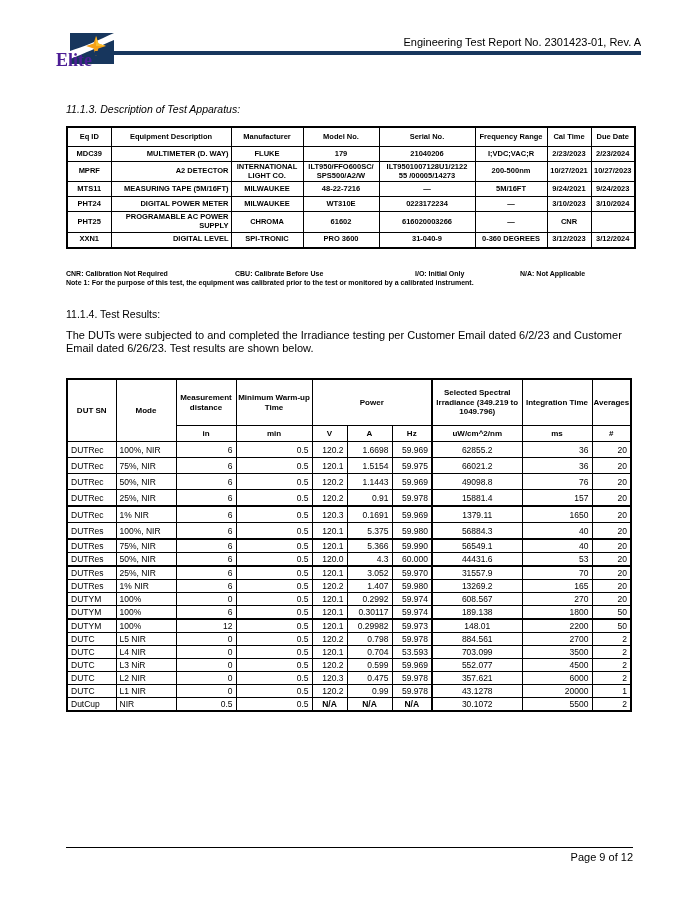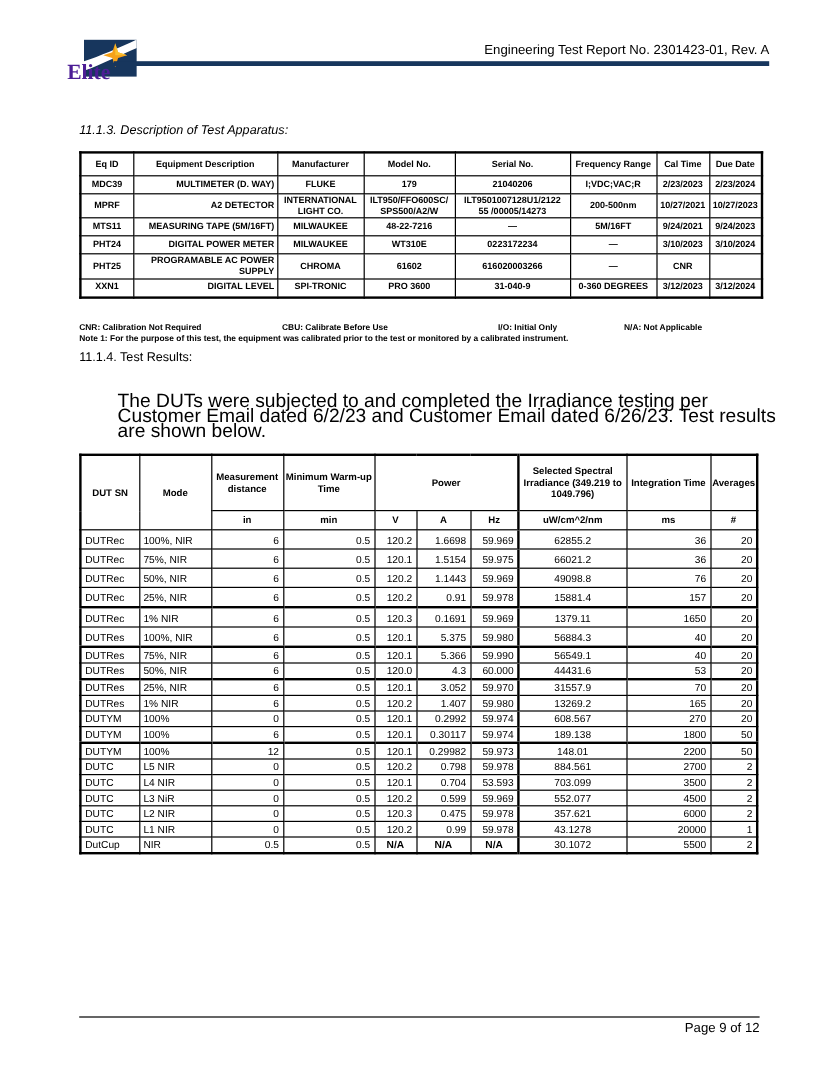--- a/index.html
+++ b/index.html
@@ -14,22 +14,22 @@
   .logo{left:56px;top:33px;width:64px;height:48px;}
   .logo-square{position:absolute;left:14px;top:0;width:44px;height:31px;}
   .logo-text{position:absolute;left:0;top:17px;
     font-family:"Liberation Serif",serif;font-weight:bold;font-size:18px;
     color:#4c1d95;letter-spacing:0px;}
   .report-title{top:36px;right:56px;font-size:11px;font-weight:normal;}
   .header-rule{left:95px;top:51px;width:546px;height:4px;background:#17365D;}
 
   
   .h1{left:66px;top:103px;font-size:10.5px;font-style:italic;}
-  .h2{left:66px;top:292px;font-size:10.5px;}
-  .para{left:66px;top:329px;width:562px;font-size:16px;line-height:12.5px;margin-left:32px;}
+  .h2{left:66px;top:308px;font-size:10.5px;}
+  .para{left:66px;top:329px;width:562px;font-size:11px;line-height:12.5px;}
 
   
   table{border-collapse:collapse;table-layout:fixed;}
   .t1{left:66px;top:126px;width:568px;border:2px solid #000;}
   .t1 th,.t1 td{
     border:1px solid #000;font-size:7.5px;font-weight:bold;text-align:center;
     vertical-align:middle;padding:1px 2px;line-height:1.15;
     overflow:hidden;word-wrap:break-word;
   }
   .t1 thead th{height:16px;}

